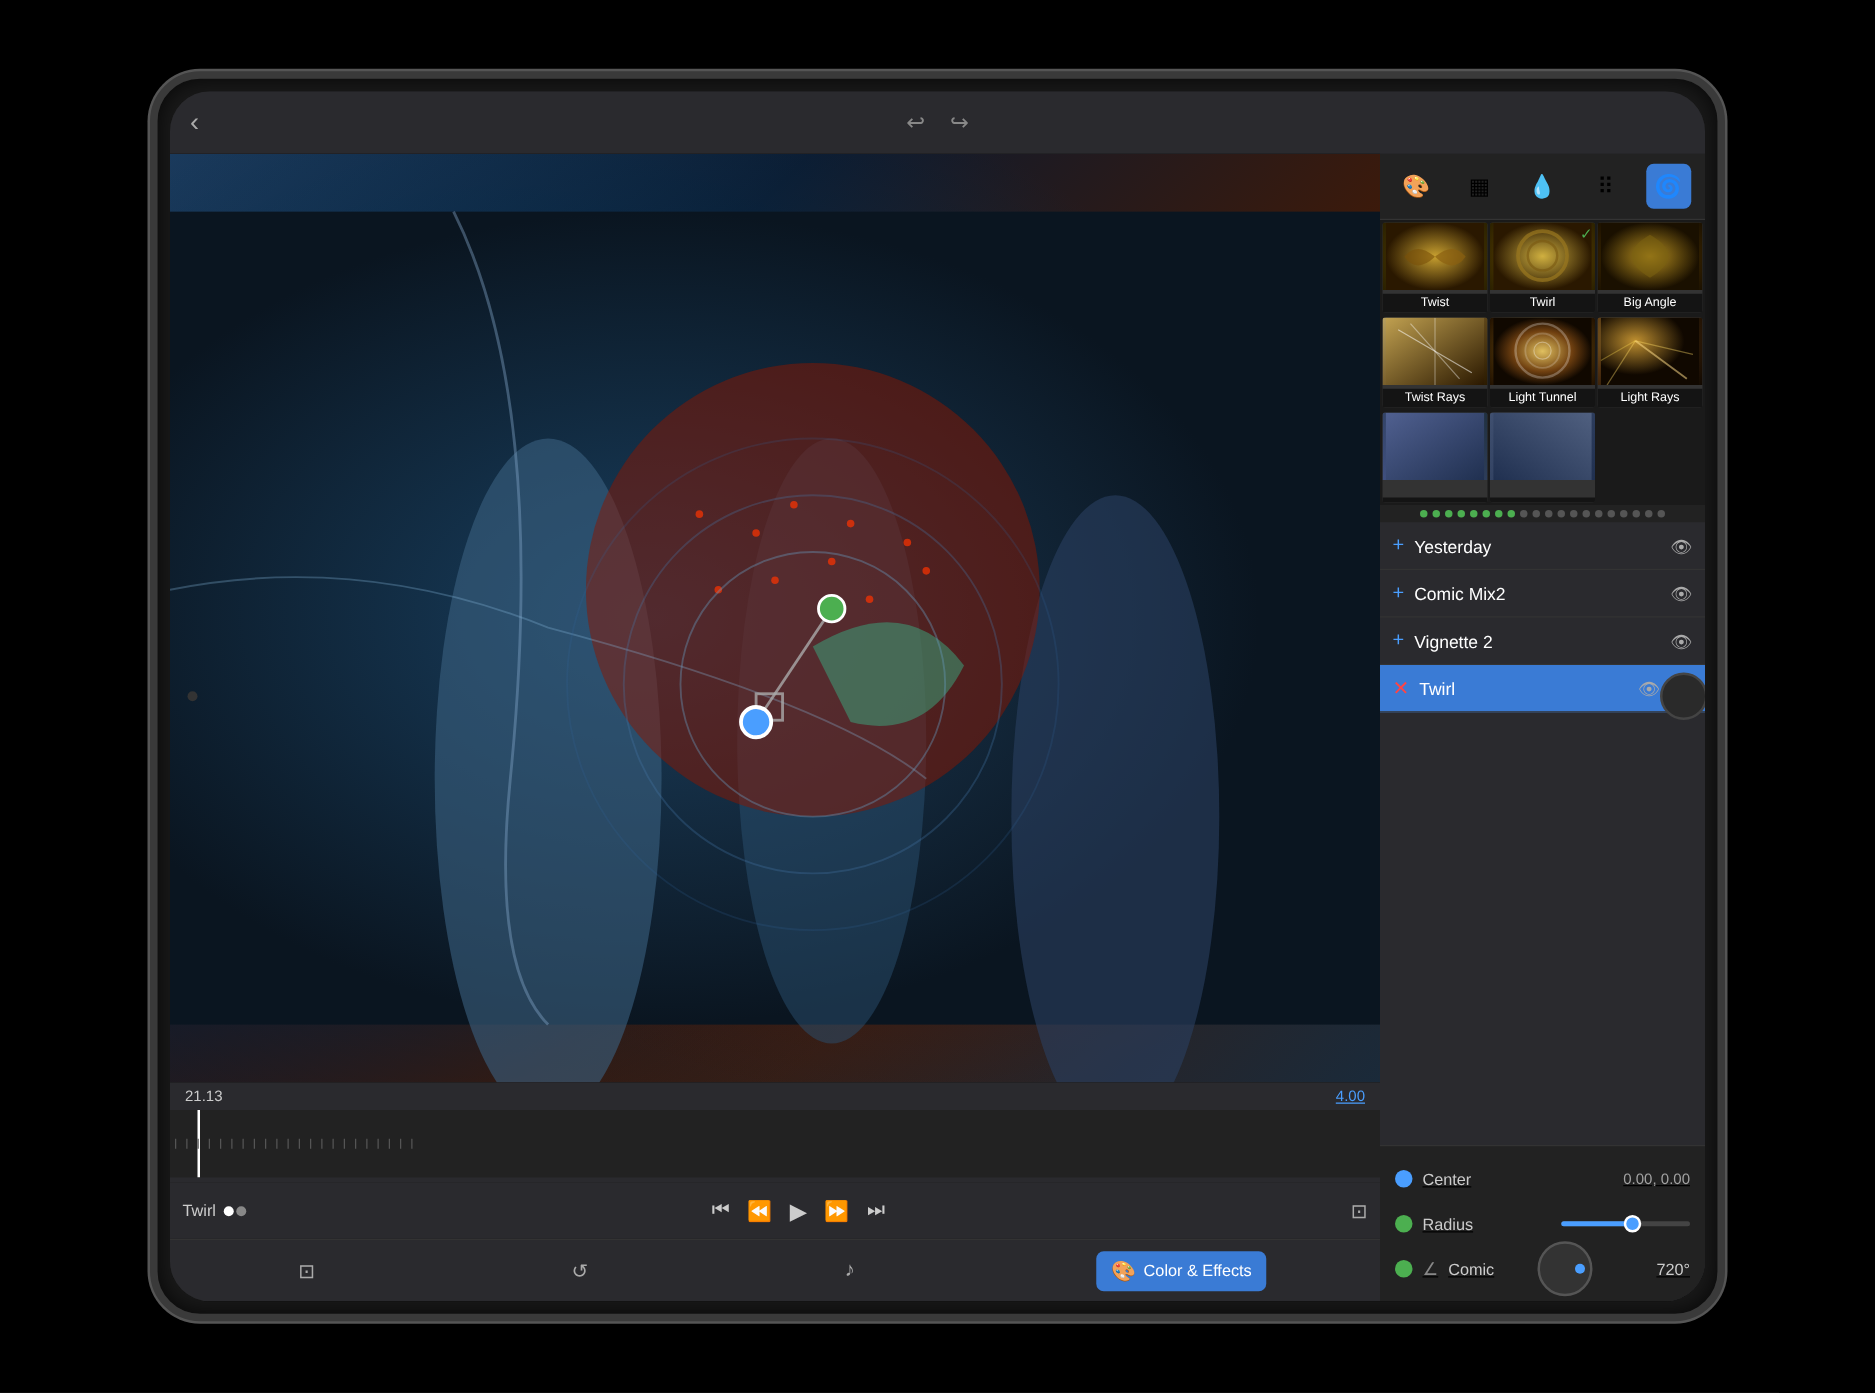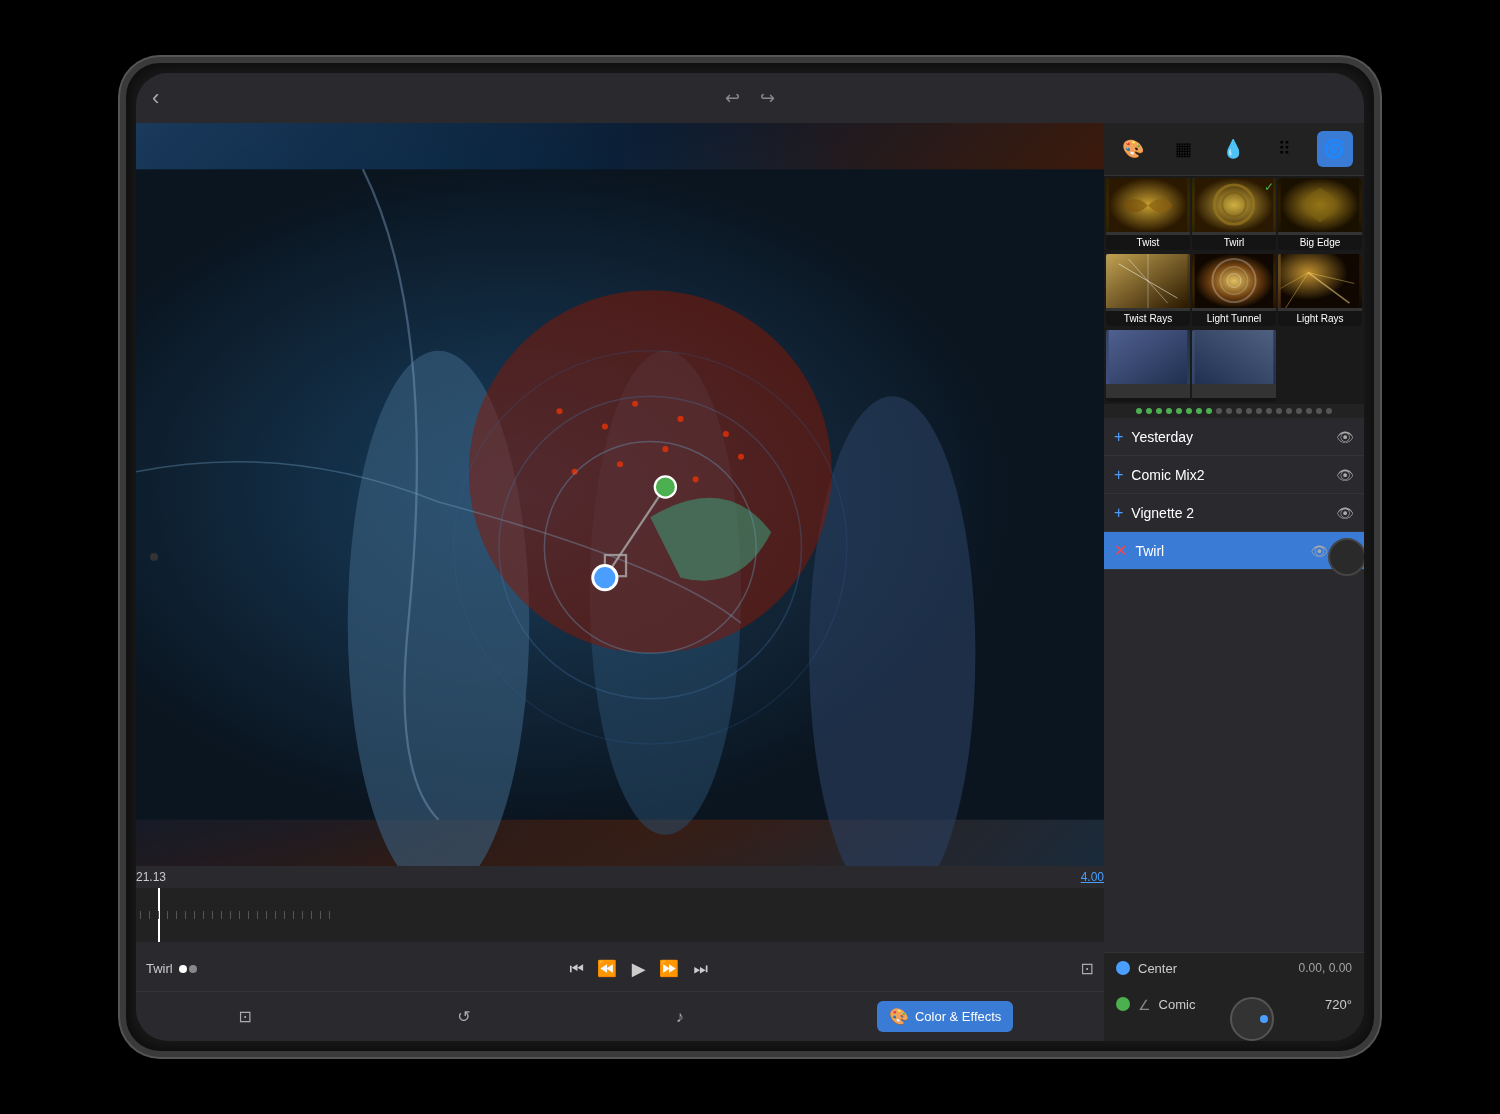--- a/index.html
+++ b/index.html
@@ -141,21 +141,21 @@
     .timeline-area {
       height: 80px;
       background: #2a2a2e;
       position: relative;
       display: flex;
       flex-direction: column;
     }
     .timeline-time {
       display: flex;
       justify-content: space-between;
-      padding: 4px 0 0;
+      padding: 4px 12px 0;
     }
     .timeline-time span {
       color: #ccc;
       font-size: 12px;
     }
     .timeline-time .time-right {
       color: #4a9eff;
       text-decoration: underline;
     }
     .timeline-track {
@@ -419,23 +419,24 @@
     }
 
     
     .params-area {
       background: #222;
       padding: 8px 12px;
       border-top: 1px solid #333;
     }
     .param-row {
       display: flex;
-      align-items: flex-start;
+      align-items: center;
       height: 36px;
       gap: 8px;
+      text-decoration: underline;
     }
     .param-dot {
       width: 14px;
       height: 14px;
       border-radius: 50%;
       flex-shrink: 0;
     }
     .param-dot.blue { background: #4a9eff; }
     .param-dot.green { background: #4caf50; }
     .param-label {
@@ -709,21 +710,21 @@
                   <defs>
                     <radialGradient id="btwistG" cx="50%" cy="50%">
                       <stop offset="0%" stop-color="#b89020"></stop>
                       <stop offset="100%" stop-color="#1a1000"></stop>
                     </radialGradient>
                   </defs>
                   <rect width="80" height="55" fill="url(#btwistG)"></rect>
                   <path d="M 40 10 Q 70 27 40 45 Q 10 27 40 10 Z" fill="#7a6010" opacity="0.6"></path>
                 </svg>
               </div>
-              <span class="effect-thumb-label">Big Edge</span>
+              <span class="effect-thumb-label">Big Angle</span>
             </div>
           </div>
 
           <div class="effect-grid">
             <div class="effect-thumb">
               <div class="effect-thumb-img thumb-edgerays">
                 <svg viewBox="0 0 80 55" width="100%" height="100%">
                   <defs>
                     <linearGradient id="erG" x1="0%" y1="0%" x2="100%" y2="100%">
                       <stop offset="0%" stop-color="#c0a050"></stop>
@@ -855,20 +856,30 @@
           </div>
 
           <div class="params-area">
 
             <div class="param-row">
               <div class="param-dot blue"></div>
               <span class="param-label">Center</span>
               <span class="param-value">0.00, 0.00</span>
             </div>
 
+            <div class="param-row">
+              <div class="param-dot green"></div>
+              <span class="param-label">Radius</span>
+              <div class="param-slider-container" style="flex:1; position:relative; height:20px; display:flex; align-items:center;">
+                <div class="param-slider-track" style="width:100%;">
+                  <div class="param-slider-fill" style="width:55%;"></div>
+                  <div class="param-slider-thumb" style="left:55%;"></div>
+                </div>
+              </div>
+            </div>
 
             <div class="param-row">
               <div class="param-dot green"></div>
               <span class="param-icon">∠</span>
               <span class="param-label">Comic</span>
               <div class="param-angle-control">
                 <div class="param-angle-dot"></div>
               </div>
               <span class="param-angle-value">720°</span>
             </div>

